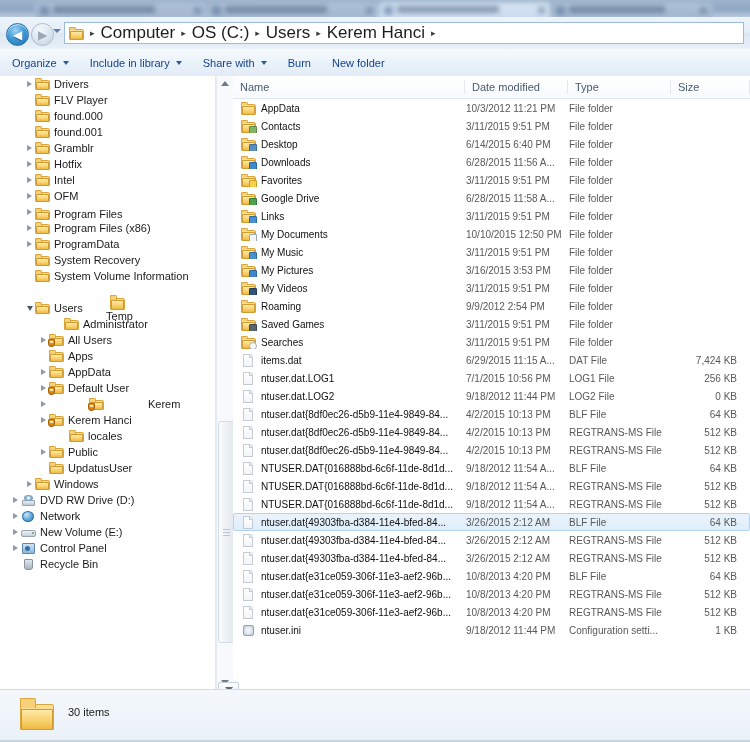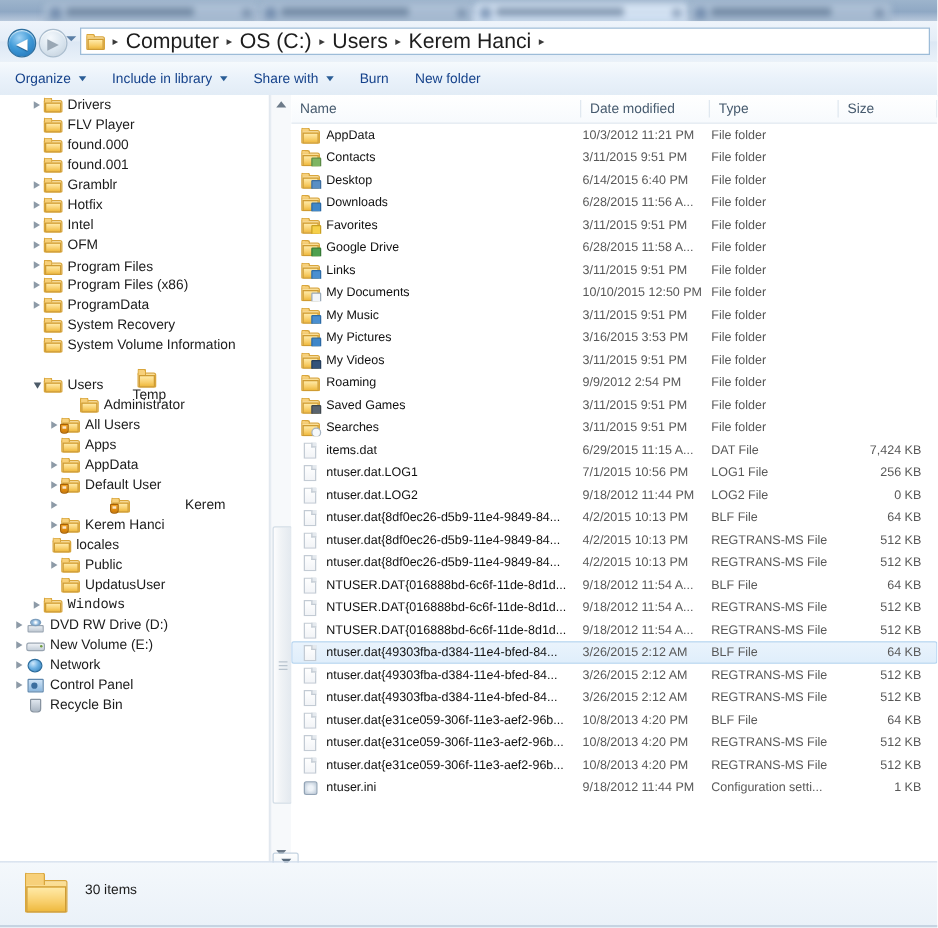--- a/index.html
+++ b/index.html
@@ -657,21 +657,21 @@
             <span class="closed"></span>
           </span>
           <span class="tfico fico">
             <span class="back"></span>
             <span class="tab"></span>
             <span class="front"></span>
             <span class="shield"></span>
           </span>
           <span>Kerem Hanci</span>
         </div>
-        <div class="treerow" style="padding-left: 31px;">
+        <div class="treerow" style="padding-left: 31px; margin-left: 27px;">
           <span class="twisty"></span>
           <span class="tfico fico">
             <span class="back"></span>
             <span class="tab"></span>
             <span class="front"></span>
           </span>
           <span>locales</span>
         </div>
         <div class="treerow" style="padding-left: 38px;">
           <span class="twisty">
@@ -686,21 +686,21 @@
         </div>
         <div class="treerow" style="padding-left: 38px;">
           <span class="twisty"></span>
           <span class="tfico fico">
             <span class="back"></span>
             <span class="tab"></span>
             <span class="front"></span>
           </span>
           <span>UpdatusUser</span>
         </div>
-        <div class="treerow" style="padding-left: 24px; font-family: Liberation Mono, monospace;">
+        <div class="treerow" style="padding-left: 24px;">
           <span class="twisty">
             <span class="closed"></span>
           </span>
           <span class="tfico fico">
             <span class="back"></span>
             <span class="tab"></span>
             <span class="front"></span>
           </span>
           <span>Windows</span>
         </div>
@@ -708,29 +708,29 @@
           <span class="twisty">
             <span class="closed"></span>
           </span>
           <span class="dvdico"></span>
           <span>DVD RW Drive (D:)</span>
         </div>
         <div class="treerow" style="padding-left: 10px;">
           <span class="twisty">
             <span class="closed"></span>
           </span>
+          <span class="netico"></span>
+          <span>Network</span>
+        </div>
+        <div class="treerow" style="padding-left: 10px;">
+          <span class="twisty">
+            <span class="closed"></span>
+          </span>
           <span class="volico"></span>
           <span>New Volume (E:)</span>
-        </div>
-        <div class="treerow" style="padding-left: 10px;">
-          <span class="twisty">
-            <span class="closed"></span>
-          </span>
-          <span class="netico"></span>
-          <span>Network</span>
         </div>
         <div class="treerow" style="padding-left: 10px;">
           <span class="twisty">
             <span class="closed"></span>
           </span>
           <span class="cpico"></span>
           <span>Control Panel</span>
         </div>
         <div class="treerow" style="padding-left: 10px;">
           <span class="twisty"></span>

